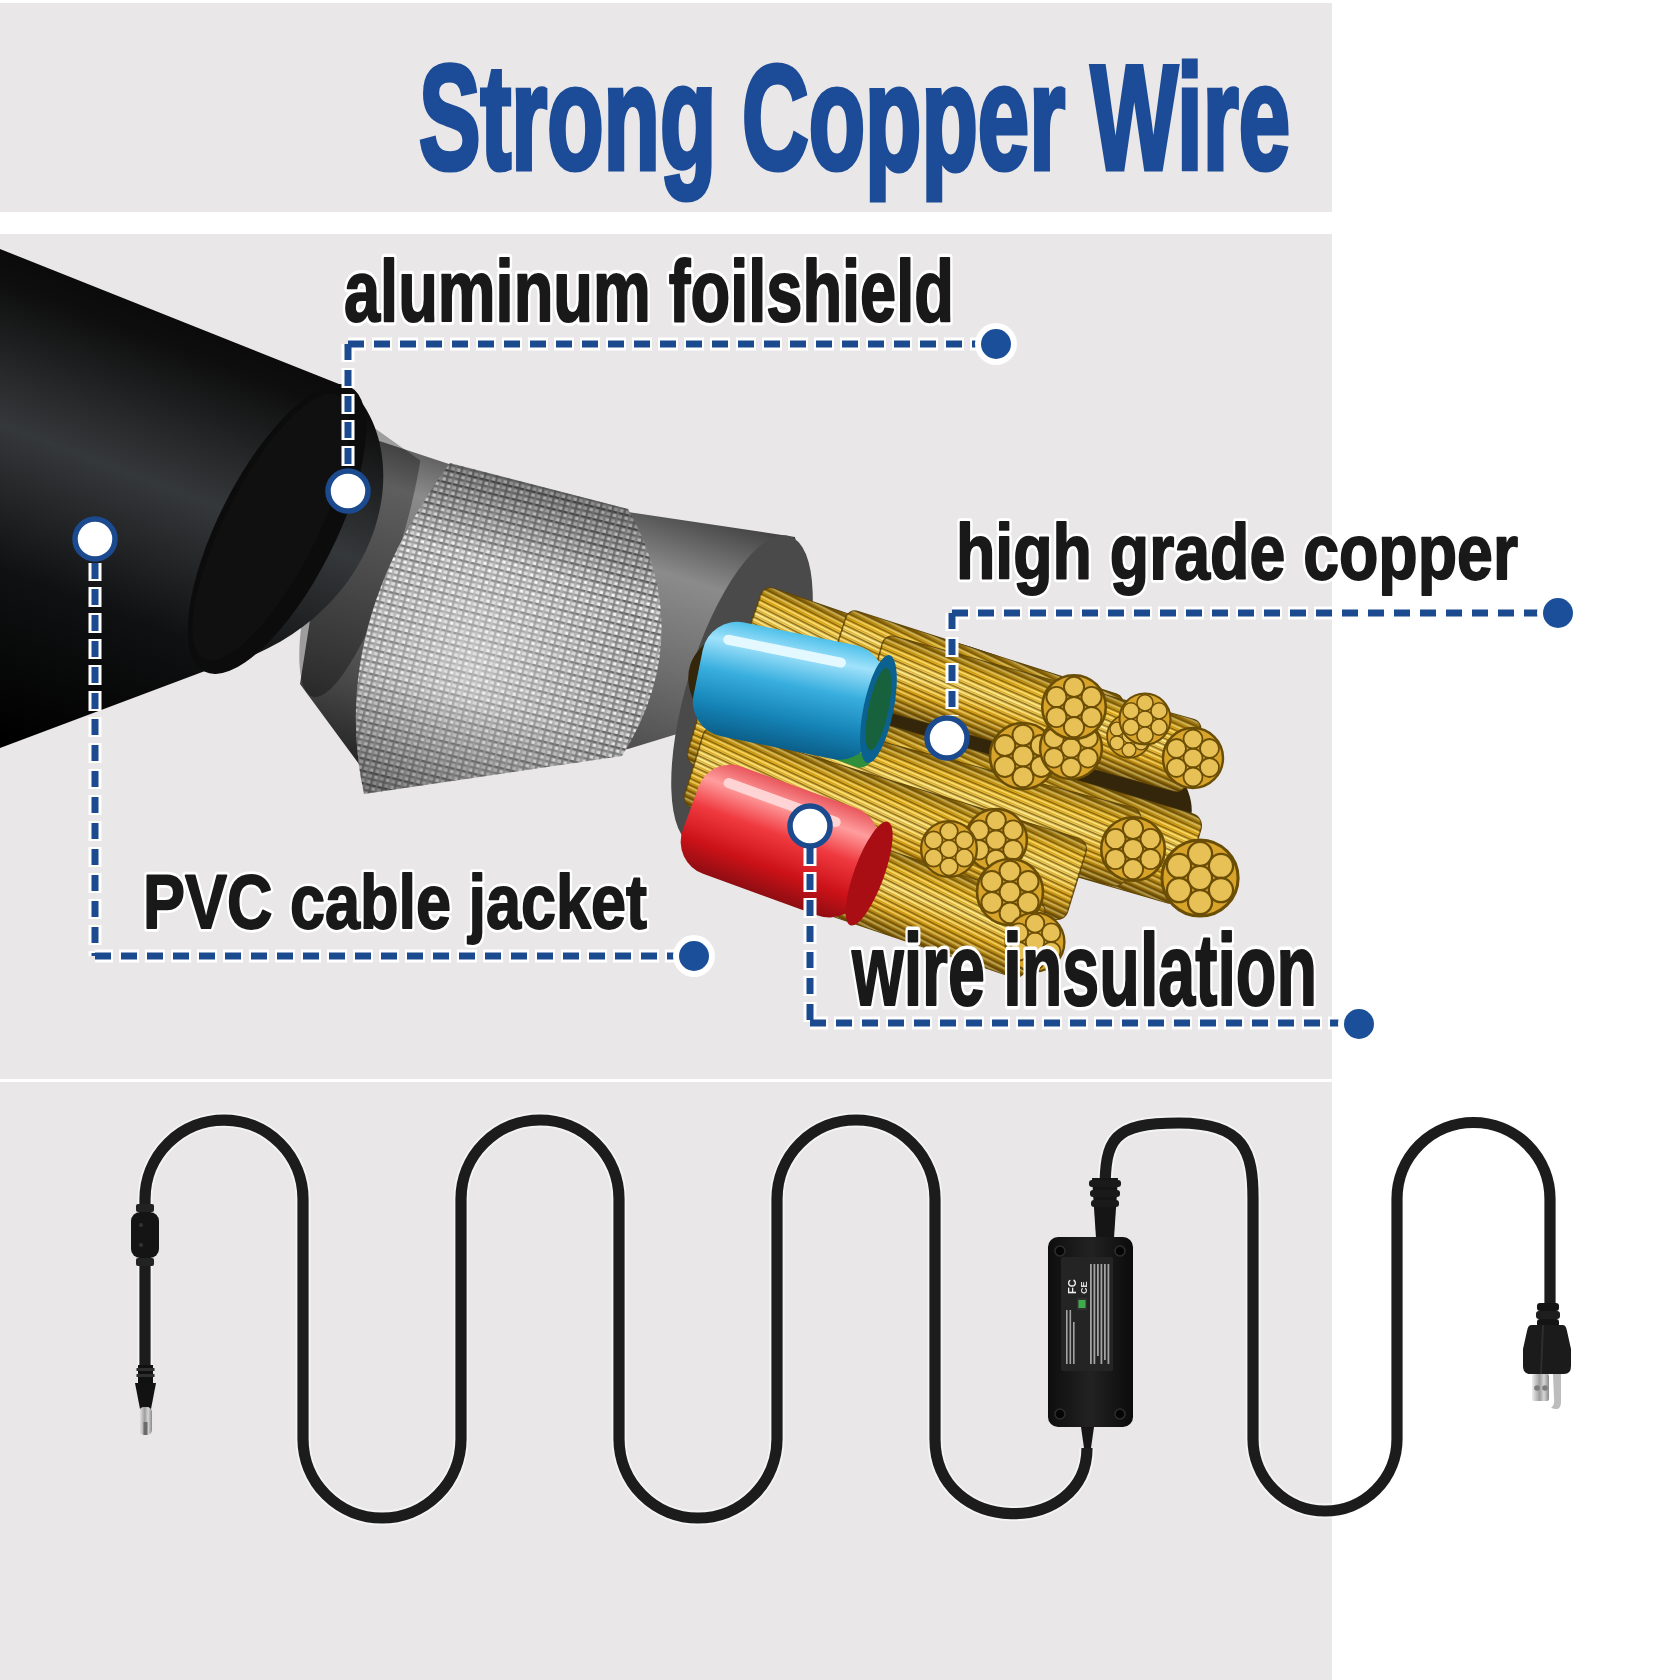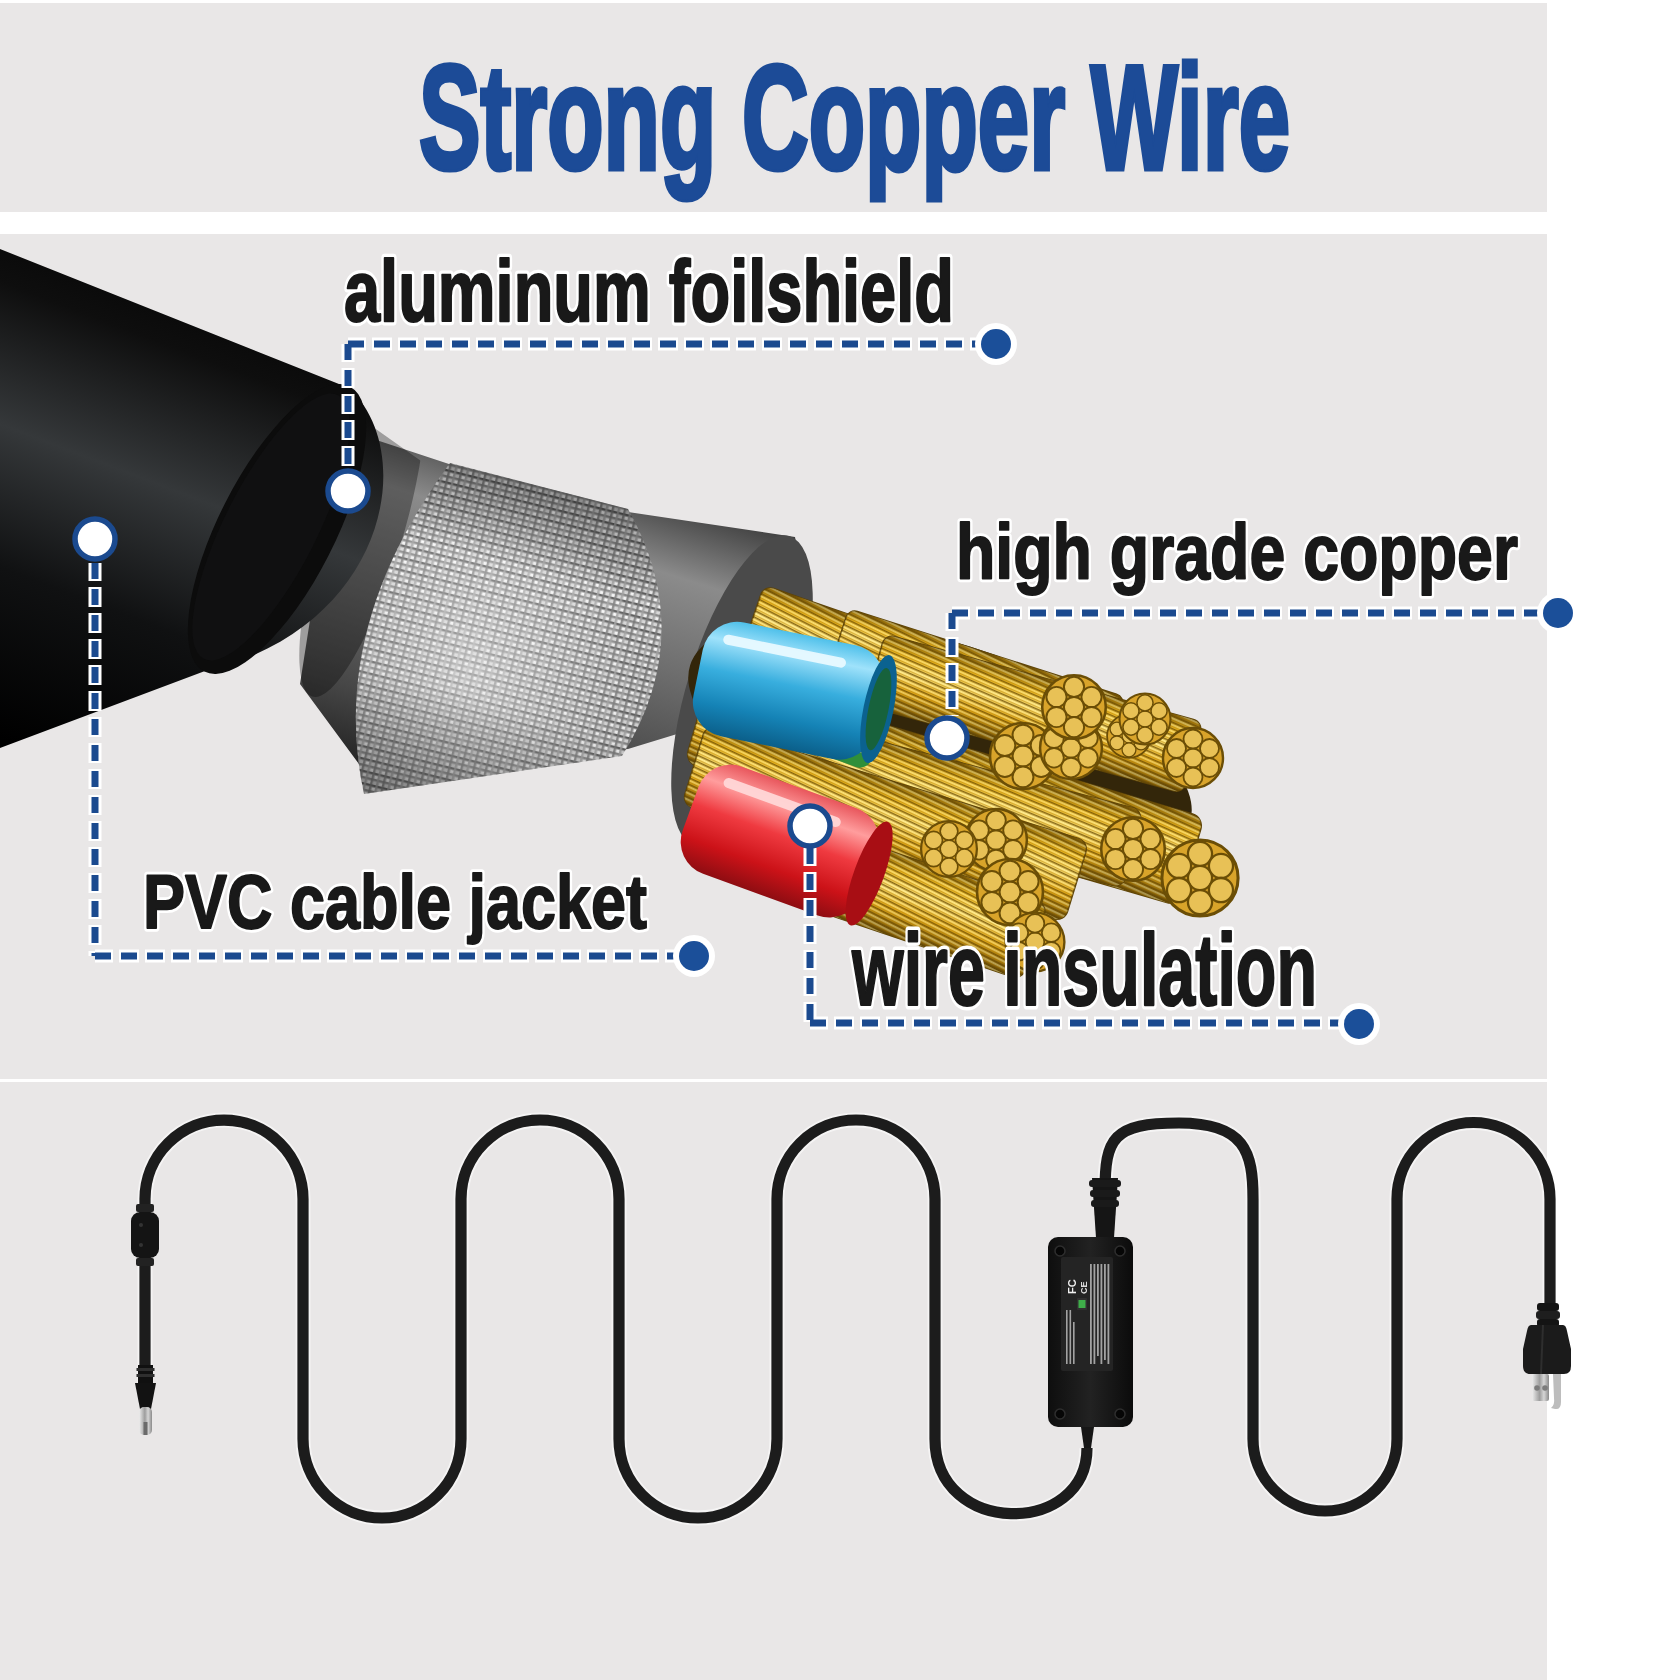--- a/index.html
+++ b/index.html
@@ -1,16 +1,16 @@
 <!DOCTYPE html>
 <html><head>
 <meta charset="utf-8">
 <style>
   html,body{margin:0;padding:0;background:#ffffff;width:1680px;height:1680px;overflow:hidden;}
-  .panel{position:absolute;left:0;width:1547px;background:#e9e7e7;}
+  .panel{position:absolute;left:0;width:1332px;background:#e9e7e7;}
   svg{display:block;}
   text{font-family:"Liberation Sans", sans-serif;}
 </style>
 </head>
 <body>
 <div class="panel" style="top:3px;height:209px;">
 <svg width="1680" height="209" viewBox="0 0 1680 209">
   <g transform="scale(1,1.48)">
     <text x="419" y="112" font-size="100" font-weight="bold" fill="#1c4b97" stroke="#1c4b97" stroke-width="3.5" paint-order="stroke" textLength="871" lengthAdjust="spacingAndGlyphs">Strong Copper Wire</text>
   </g>

